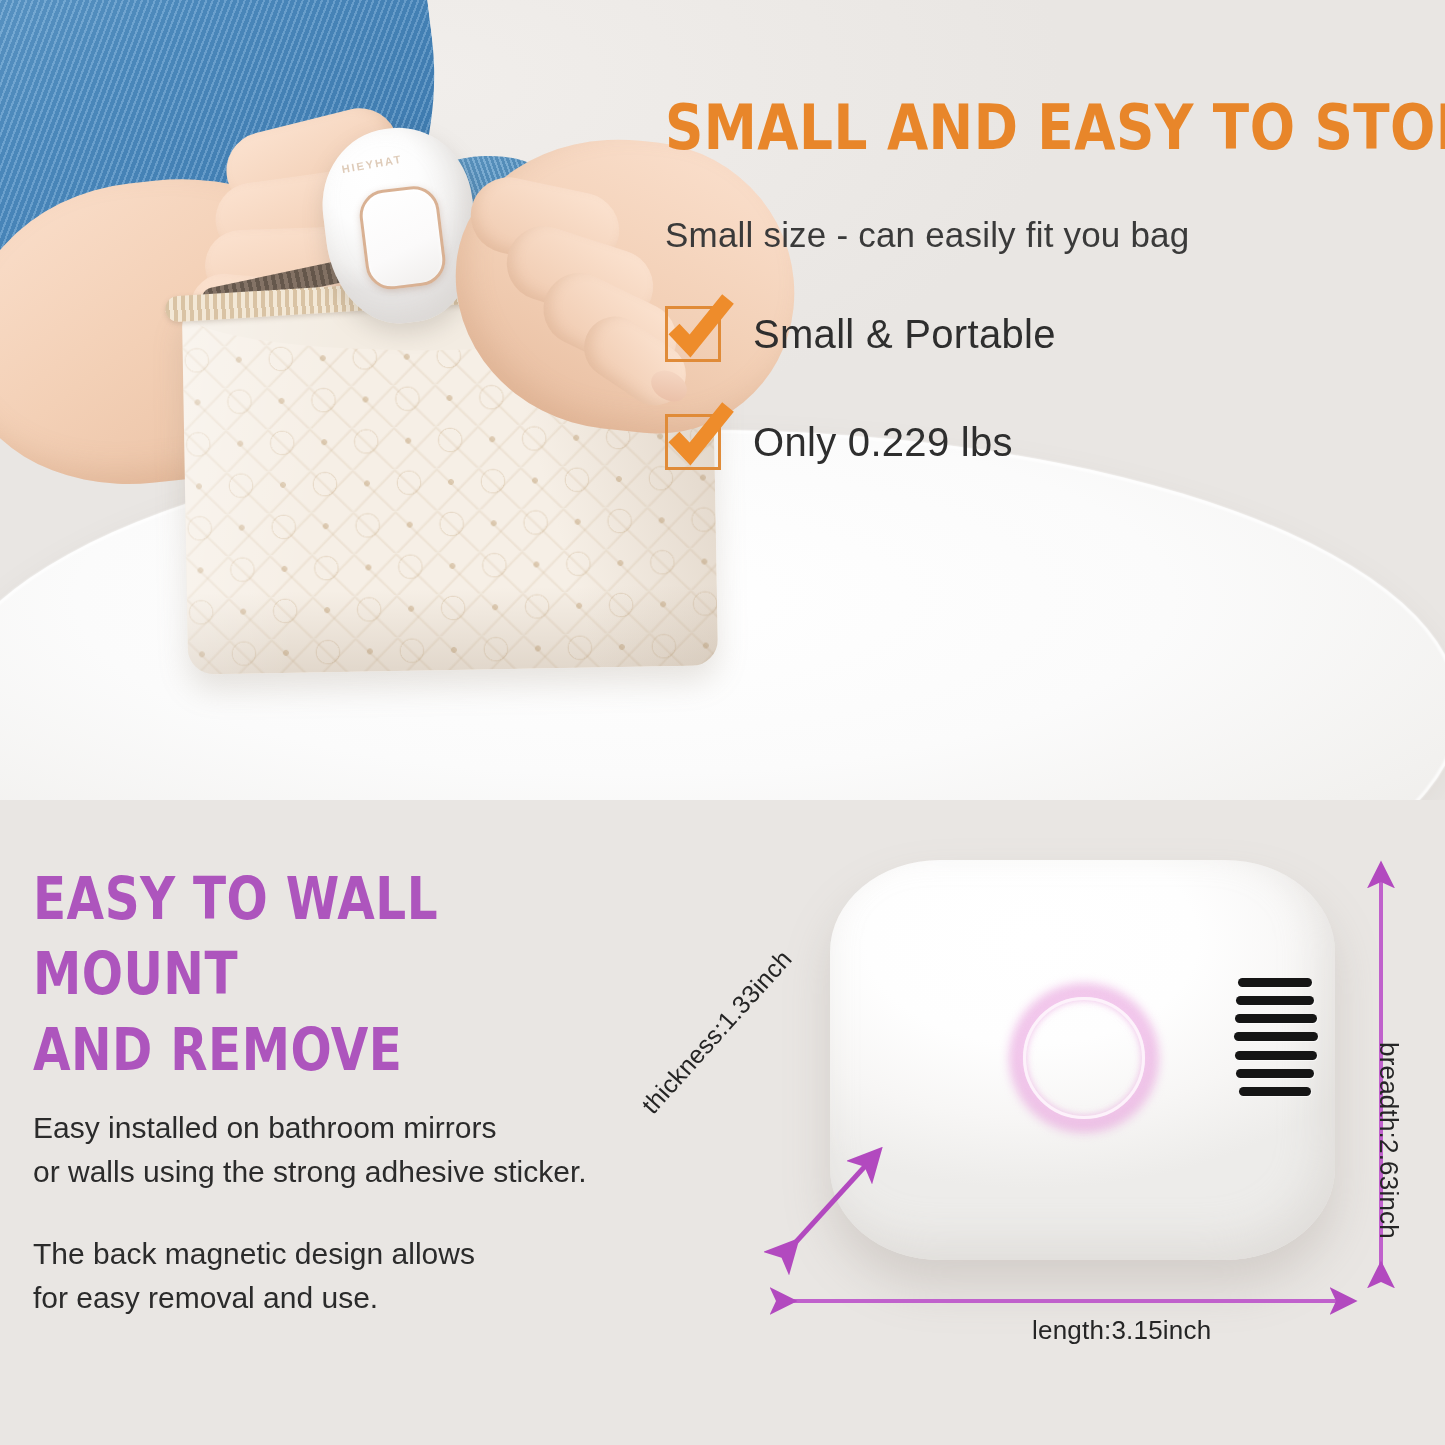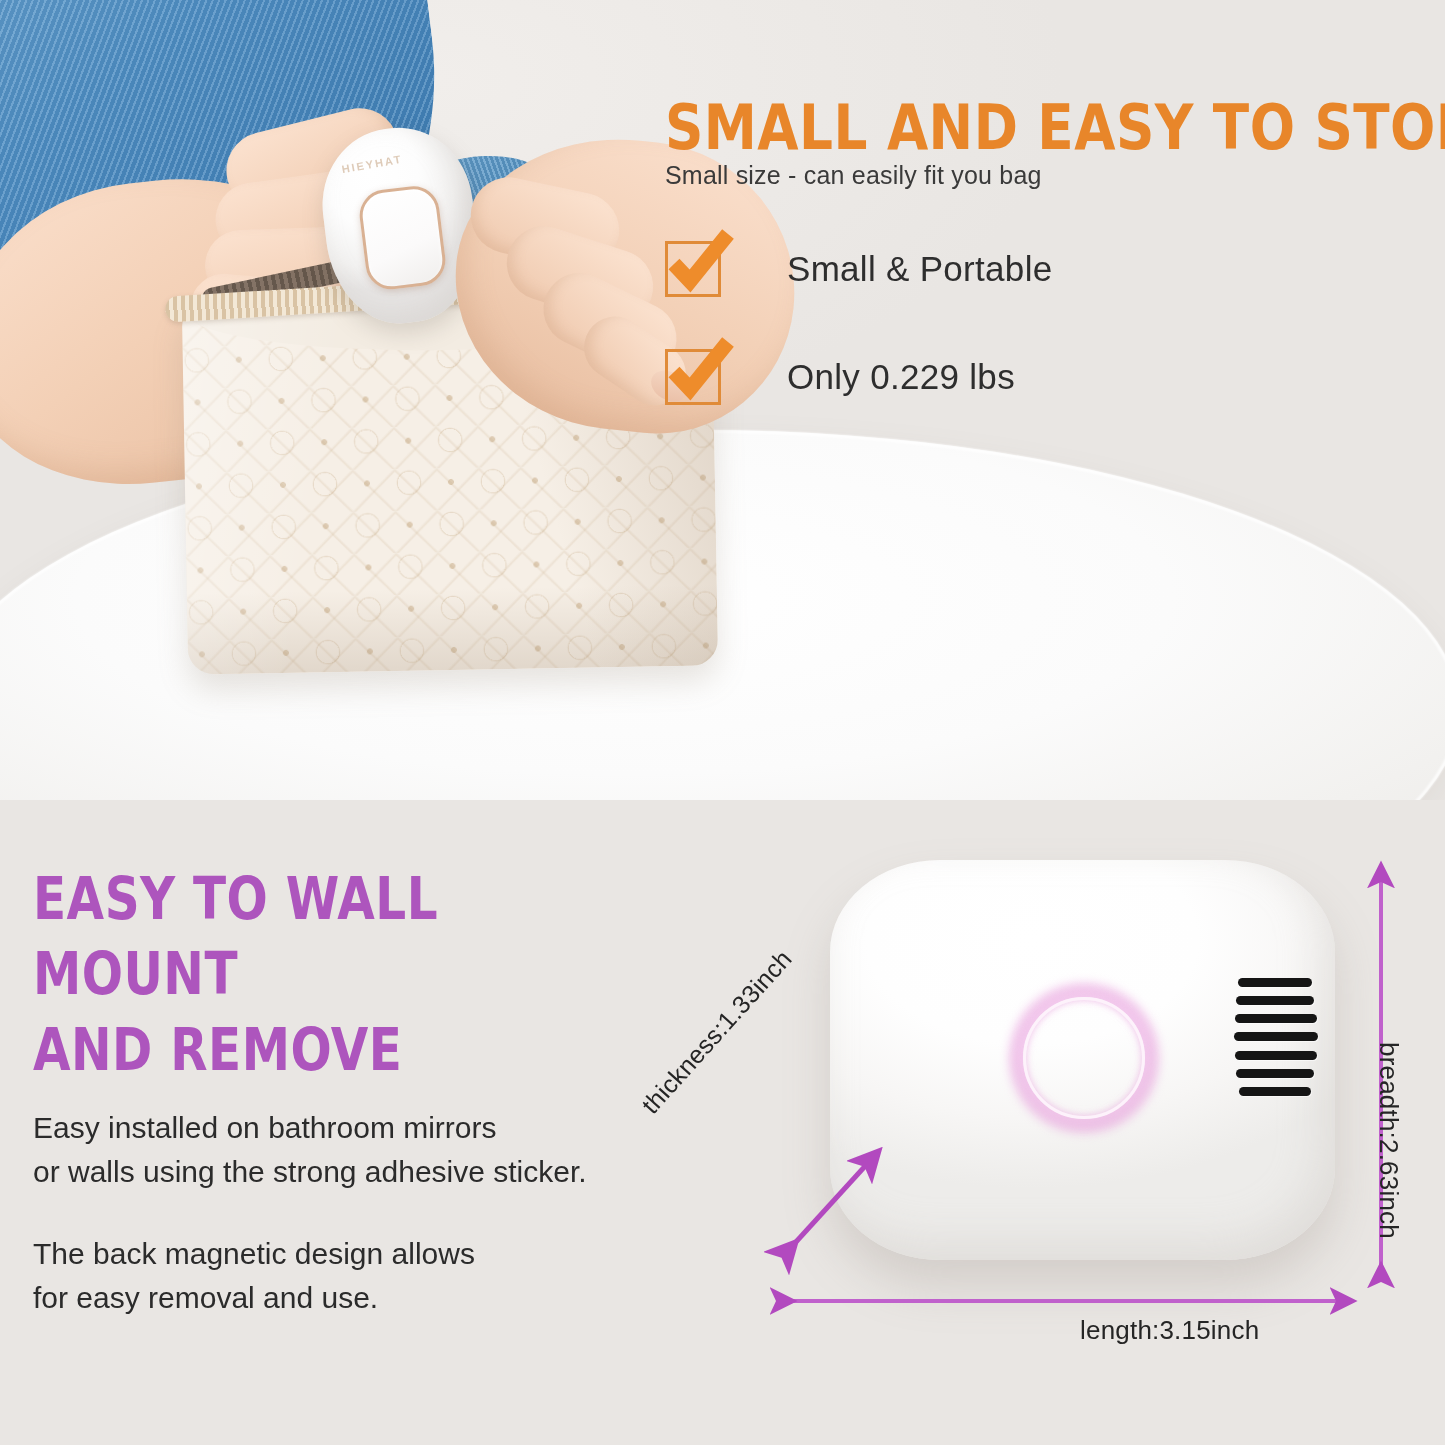--- a/index.html
+++ b/index.html
@@ -222,41 +222,42 @@
     font-weight:700;
     font-size:63px;
     line-height:1.05;
     letter-spacing:0.5px;
     color:#e8862a;
     transform:scaleX(.94);
     transform-origin:left center;
     white-space:nowrap;
   }
   .sub-line {
-    font-size:25px;
+    margin-top:54px;
+    font-size:35px;
     color:#3a3a3a;
     font-weight:400;
     letter-spacing:.2px;
   }
   .check-list { margin-top:48px; }
   .check-row {
     display:flex; align-items:center;
     margin-bottom:46px;
     height:62px;
   }
   .cbox {
     position:relative;
     width:56px; height:56px;
     border:3px solid #e08b38;
     flex:0 0 56px;
   }
   .cbox svg { position:absolute; left:-8px; top:-20px; width:78px; height:78px; overflow:visible; }
   .check-label {
-    margin-left:66px;
-    font-size:35px;
+    margin-left:32px;
+    font-size:40px;
     color:#2e2e2e;
     letter-spacing:.3px;
     white-space:nowrap;
   }
 
   
   .bottom-panel {
     position:absolute; left:0; top:800px; width:1445px; height:774px;
     background:#e9e6e3;
   }
@@ -330,21 +331,21 @@
     color:#252525;
     white-space:nowrap;
     letter-spacing:.2px;
   }
   .lbl-thickness {
     left:636px; top:300px;
     transform:rotate(-48deg);
     transform-origin:left top;
     font-size:25px;
   }
-  .lbl-length { left:1080px; top:515px; }
+  .lbl-length { left:1032px; top:515px; }
   .lbl-breadth {
     left:1404px; top:242px;
     transform:rotate(90deg);
     transform-origin:left top;
   }
 </style>
 </head>
 <body>
 
 <div class="canvas">

